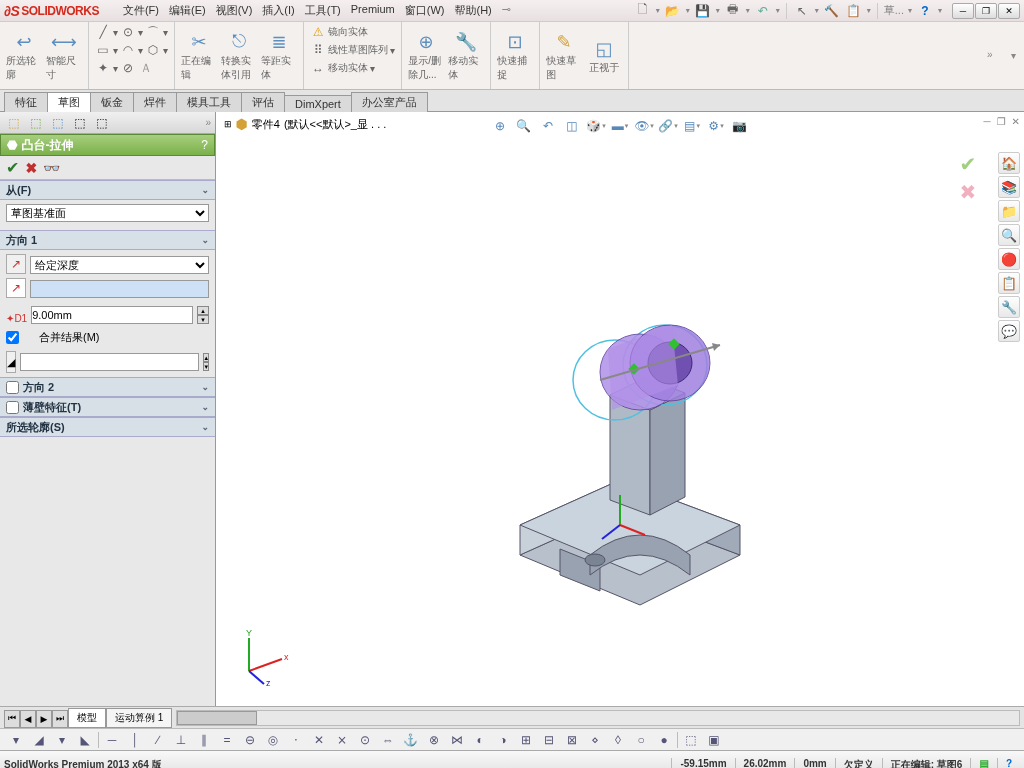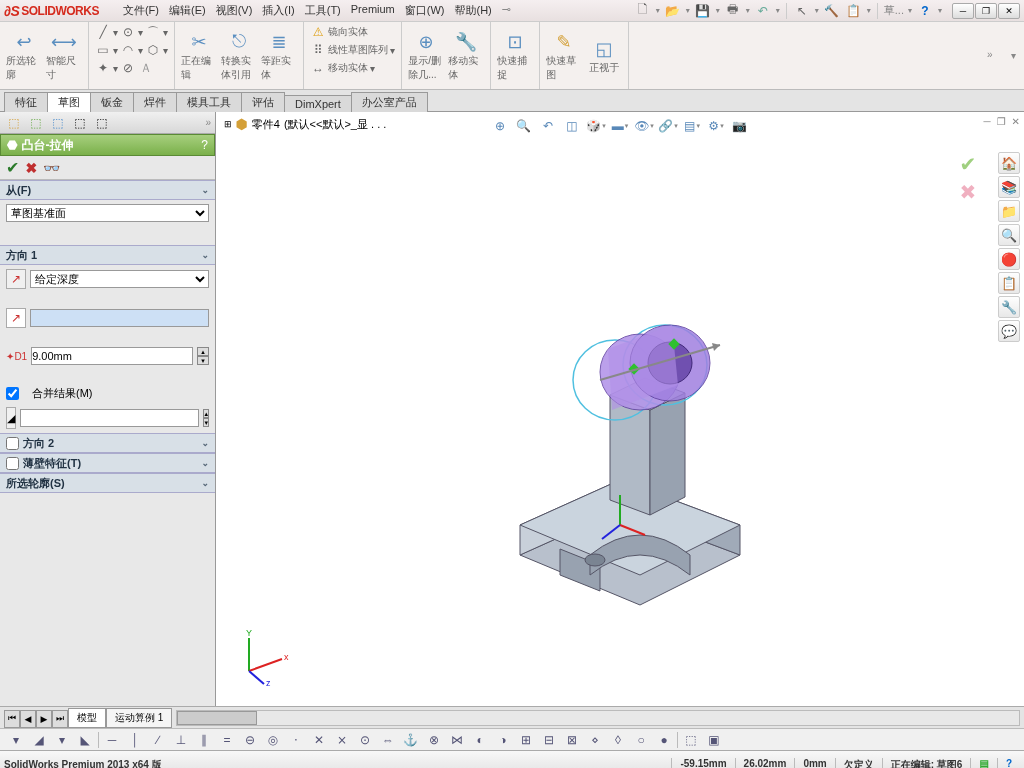--- a/index.html
+++ b/index.html
@@ -36,26 +36,26 @@
 .lp-tab { width:20px; height:18px; display:flex; align-items:center; justify-content:center; font-size:12px; }
 .feature-title { height:22px; background:linear-gradient(#a7cf7e,#7ab04a); border:1px solid #5a8a35; color:#fff; font-size:12px; font-weight:bold; display:flex; align-items:center; padding:0 6px; }
 .feature-title .q { margin-left:auto; font-weight:normal; }
 .confirm-row { height:24px; display:flex; align-items:center; gap:6px; padding:0 6px; background:#e8e8e8; border-bottom:1px solid #bbb; }
 .confirm-row .ok { color:#2a7a2a; font-size:16px; }
 .confirm-row .cancel { color:#c03030; font-size:14px; font-weight:bold; }
 .confirm-row .preview { color:#c08030; font-size:14px; }
 .section-head { height:20px; background:#d8e0e7; border-top:1px solid #aac; border-bottom:1px solid #aac; font-size:11px; font-weight:bold; color:#234; display:flex; align-items:center; padding:0 6px; }
 .section-head .chev { margin-left:auto; font-size:9px; color:#567; }
 .section-body { padding:4px 6px; font-size:11px; background:#e8e8e8; }
-.sel-row { display:flex; align-items:center; gap:4px; margin-bottom:19px; }
+.sel-row { display:flex; align-items:flex-end; gap:4px; margin-bottom:4px; }
 .sel-row select, .sel-row input[type=text] { flex:1; font-size:11px; height:18px; border:1px solid #999; background:#fff; }
 .spinner { width:12px; display:flex; flex-direction:column; }
 .spinner div { height:9px; border:1px solid #888; background:#ddd; font-size:7px; text-align:center; }
 .flip-btn { width:20px; height:20px; border:1px solid #aaa; background:#f0f0f0; display:flex; align-items:center; justify-content:center; font-size:12px; }
-.chk-row { display:flex; align-items:center; gap:13px; font-size:11px; padding:2px 0; }
+.chk-row { display:flex; align-items:center; gap:20px; font-size:11px; padding:2px 0; }
 .draft-row { display:flex; align-items:center; gap:4px; }
 .draft-btn { width:22px; height:22px; border:1px solid #aaa; background:#f0f0f0; display:flex; align-items:center; justify-content:center; }
 .disabled-text { color:#aaa; }
 .filler { flex:1; background:#e8e8e8; }
 
 .canvas-area { flex:1; position:relative; background:#fff; }
 .canvas-area .doc-mdi { position:absolute; right:4px; top:4px; display:flex; gap:6px; font-size:10px; color:#888; }
 .breadcrumb { position:absolute; left:8px; top:4px; font-size:11px; display:flex; align-items:center; gap:4px; }
 .bc-icon { color:#d4a038; font-size:14px; }
 .view-toolbar { position:absolute; left:50%; top:4px; transform:translateX(-50%); display:flex; gap:4px; align-items:center; }

